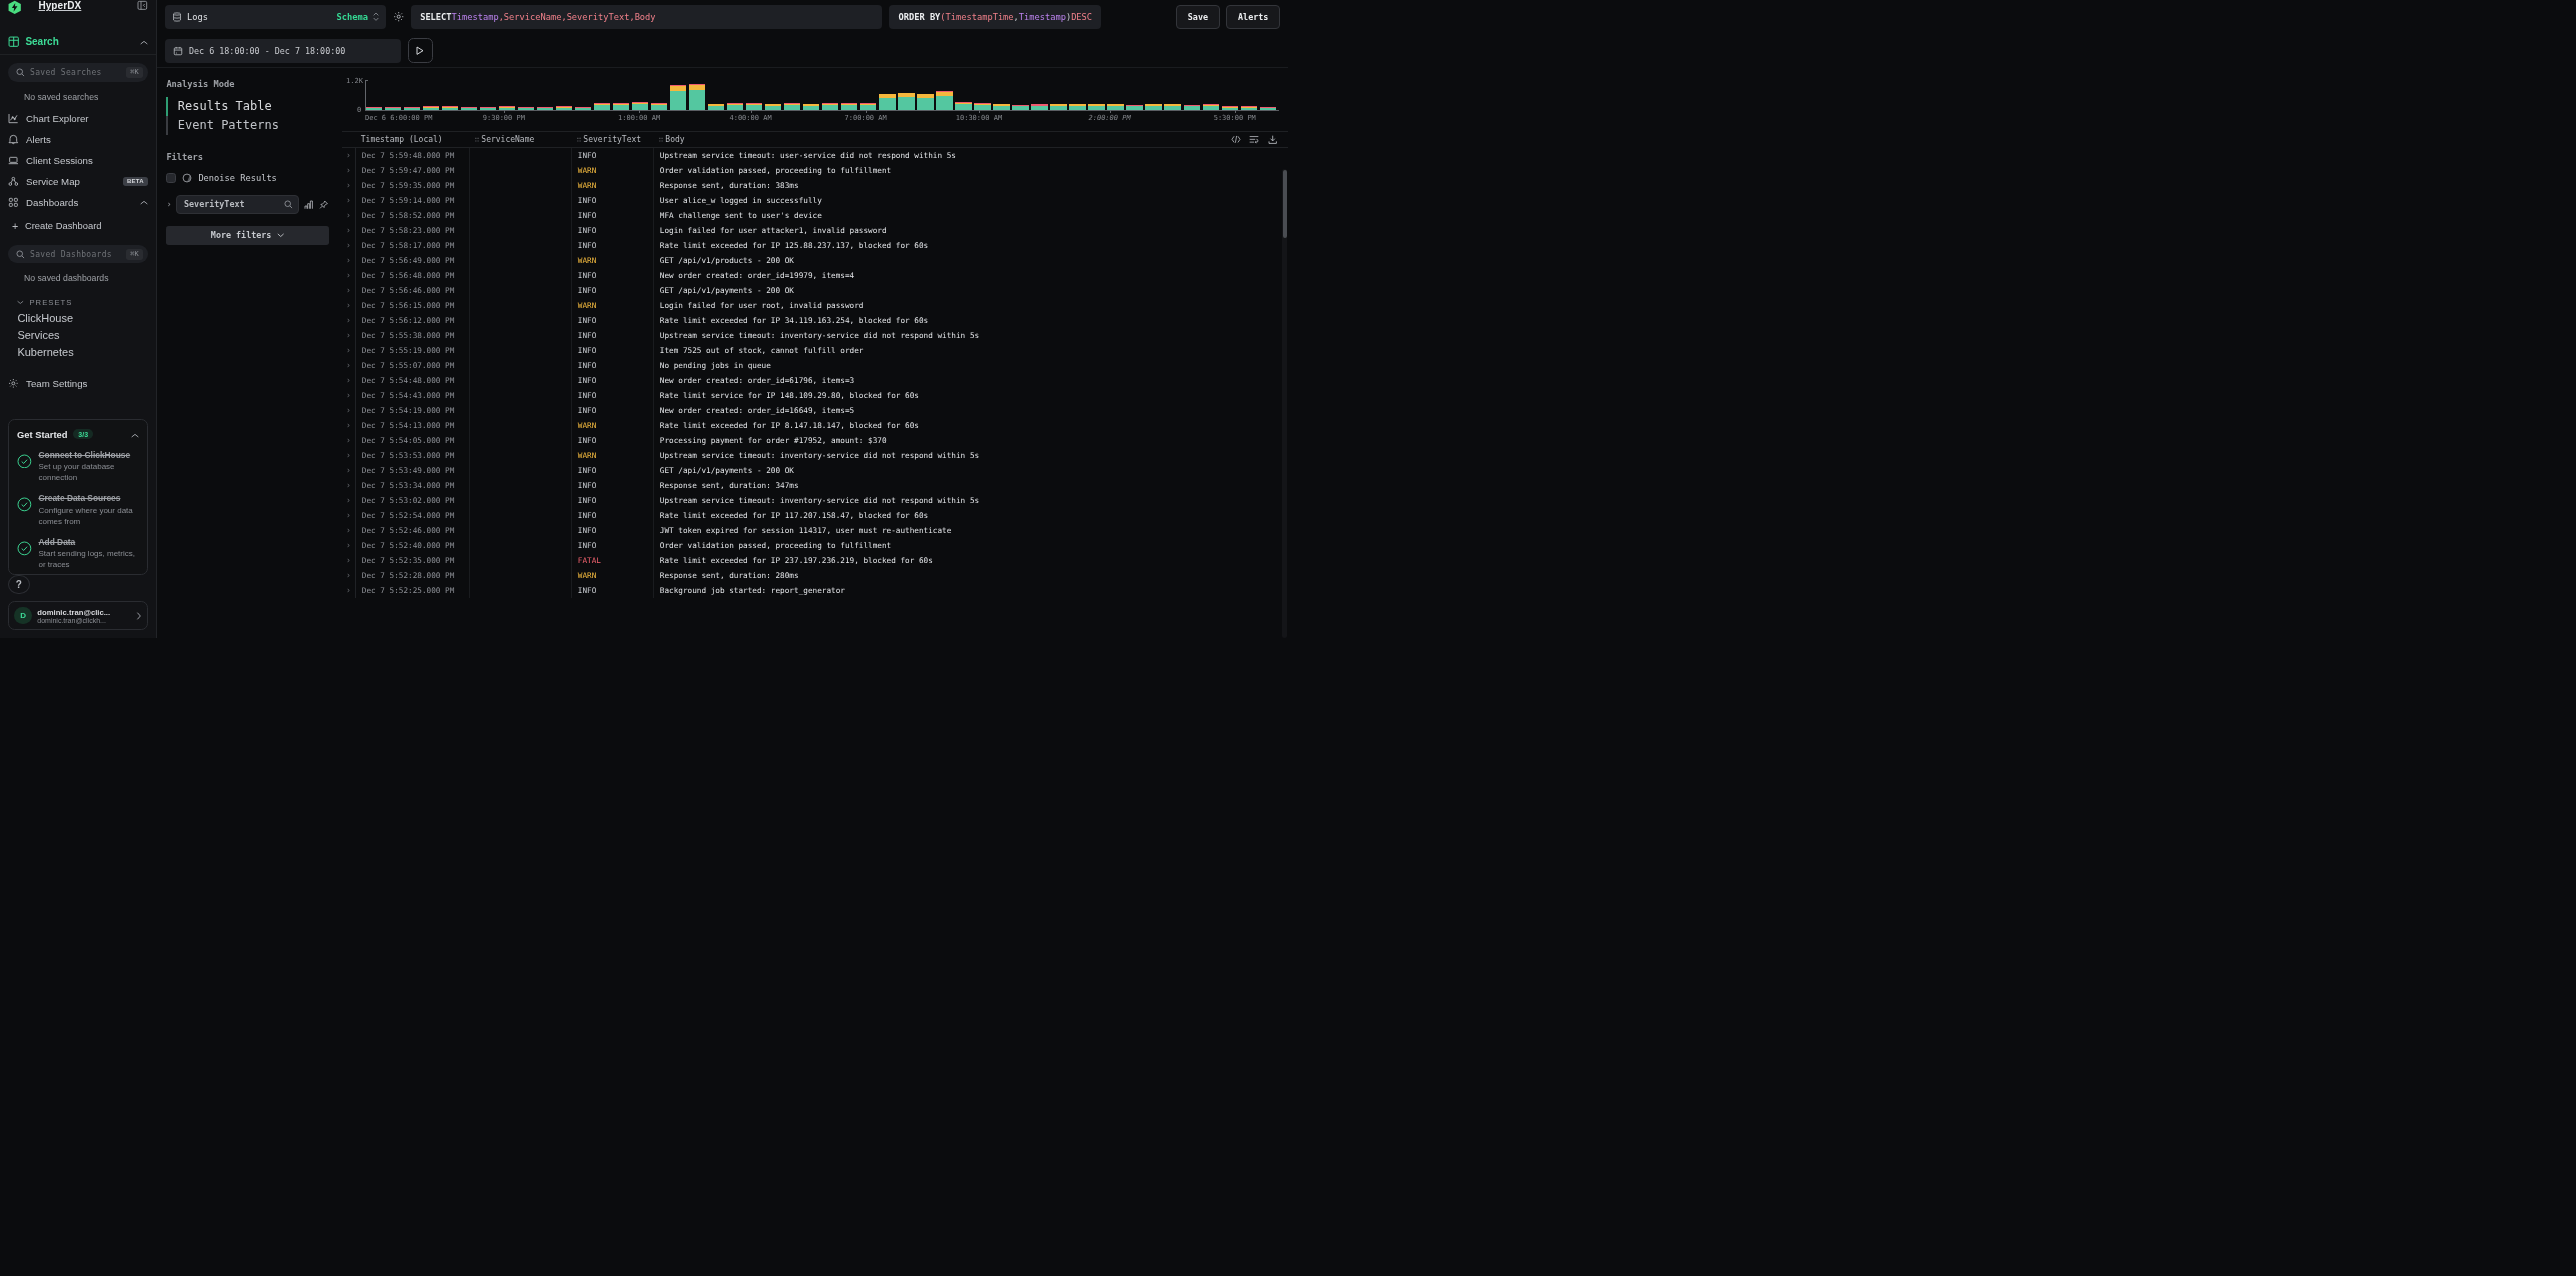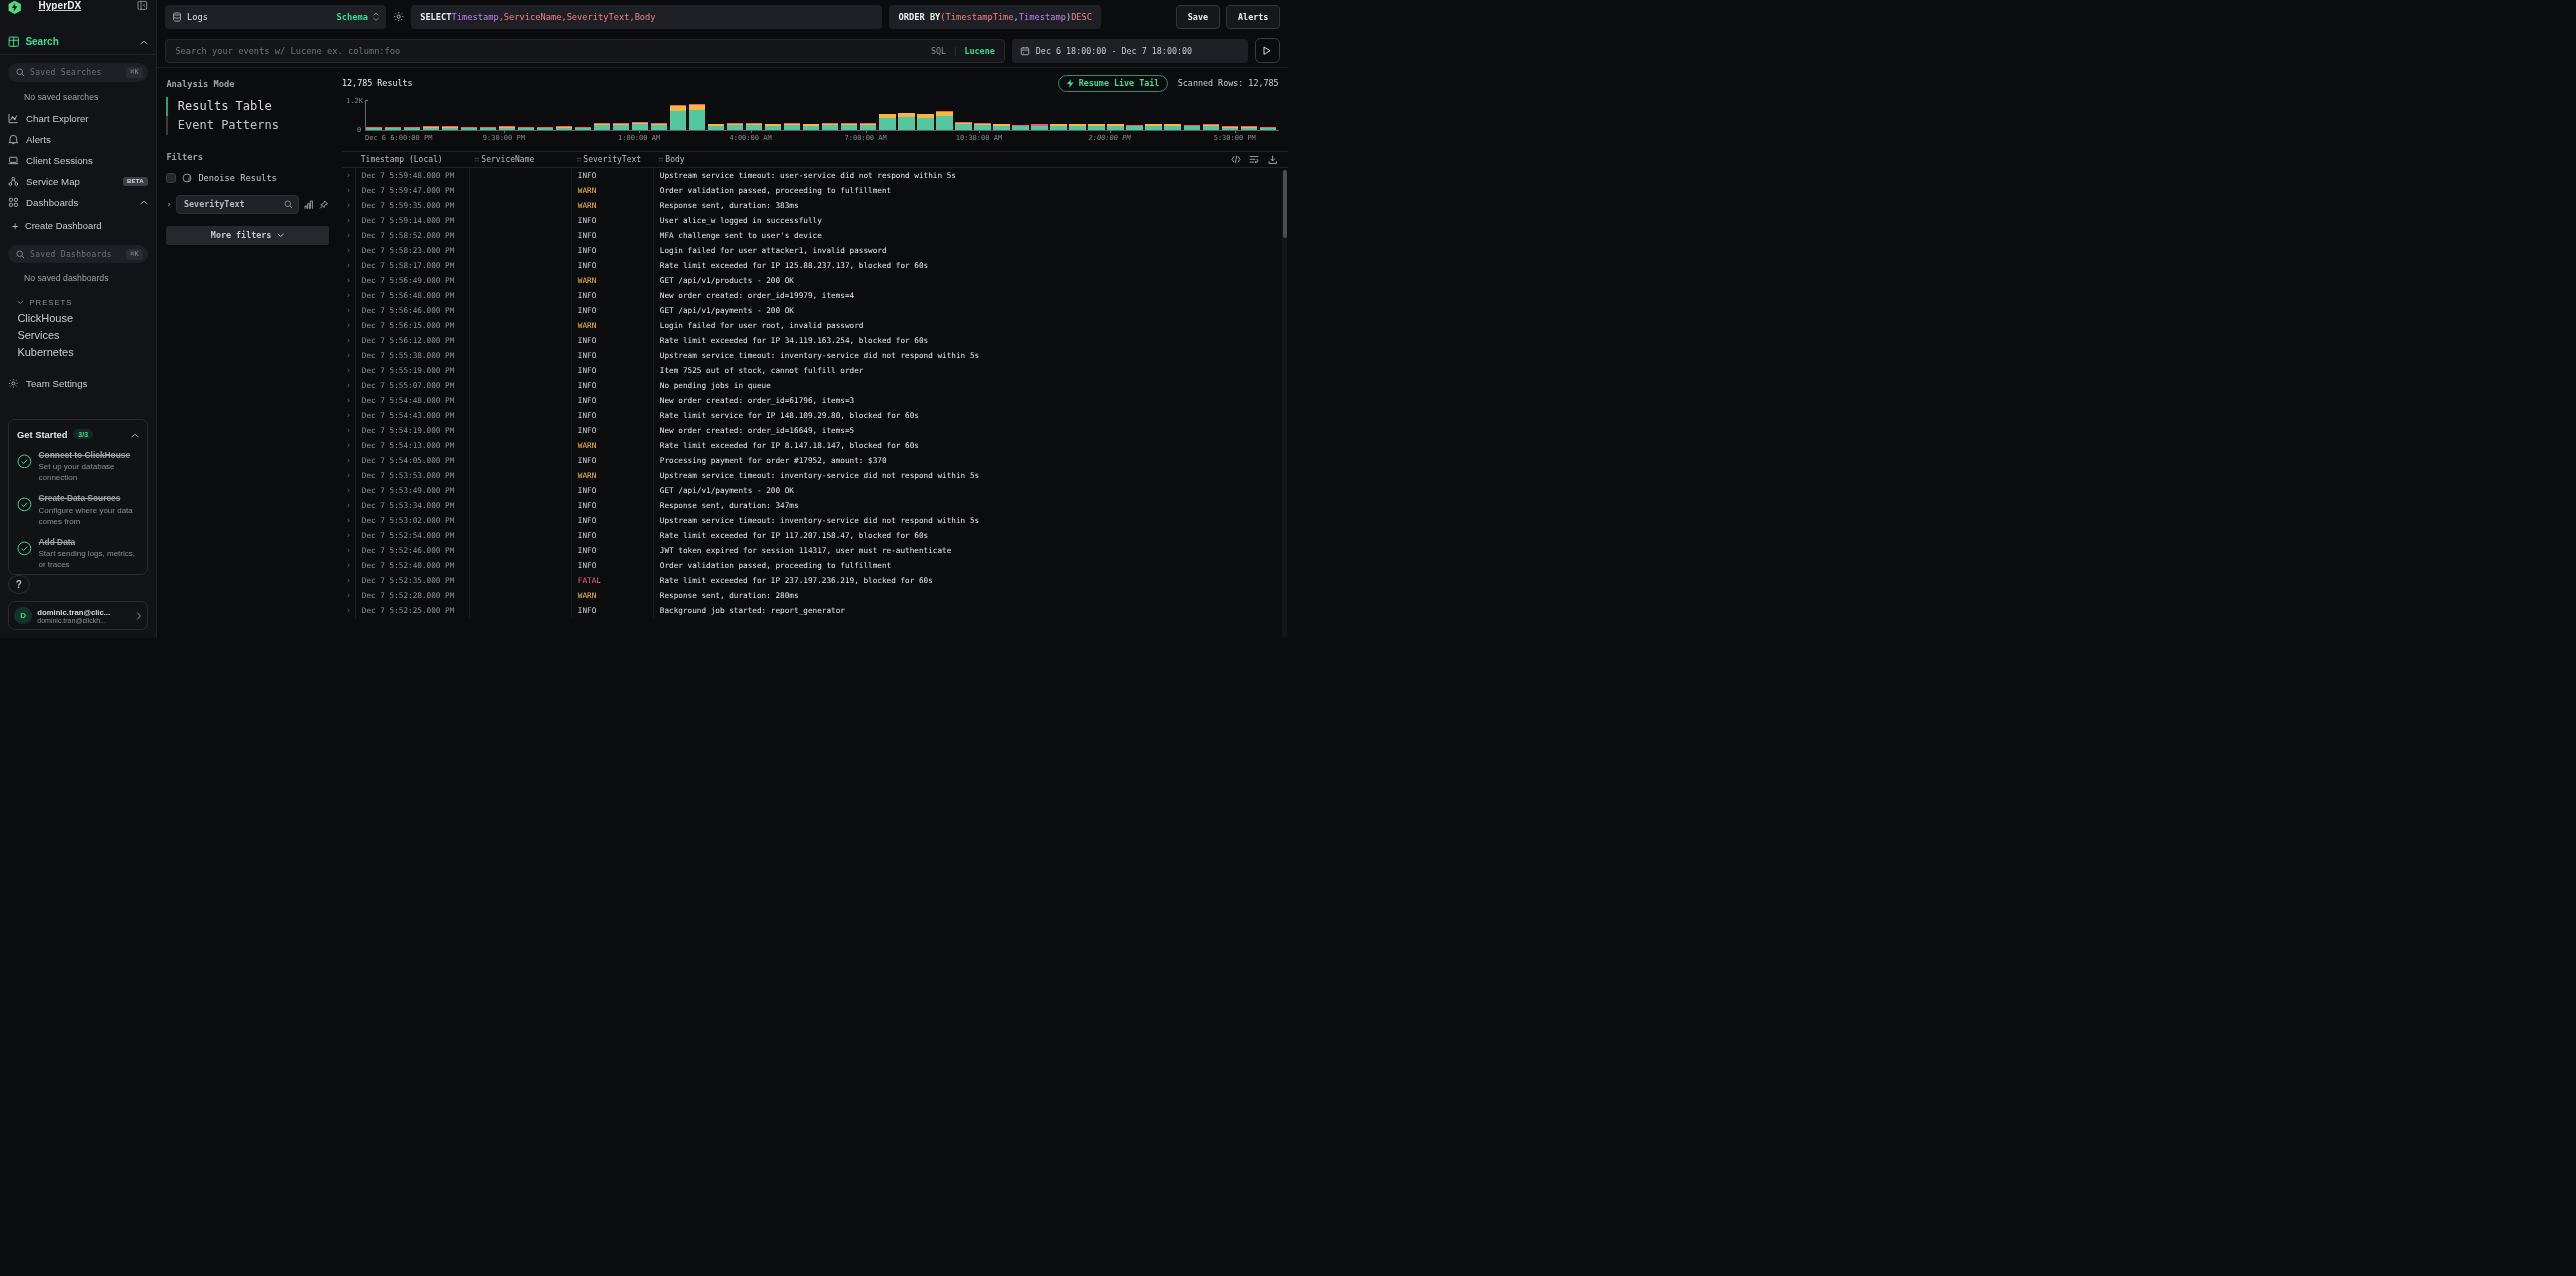--- a/index.html
+++ b/index.html
@@ -350,26 +350,20 @@
           <span class="tk-plain">, </span>
           <span class="tk-purple">Timestamp</span>
           <span class="tk-plain">) </span>
           <span class="tk-red">DESC</span>
         </div>
       <button class="top-btn">Save</button>
       <button class="top-btn">Alerts</button>
     </div>
 
     <div class="search-row">
-      <div class="search-box">
-        <input placeholder="Search your events w/ Lucene ex. column:foo" style="">
-        <span class="mode-sql">SQL</span>
-        <span class="mode-div">|</span>
-        <span class="mode-lucene">Lucene</span>
-      </div>
       <div class="box date-box">
         <svg width="10" height="10" viewBox="0 0 16 16" fill="none" stroke="#c6c9ce" stroke-width="1.2">
             <rect x="2" y="3" width="12" height="11" rx="1.5"></rect>
             <line x1="2" y1="6.5" x2="14" y2="6.5"></line>
             <line x1="5" y1="1.5" x2="5" y2="4"></line>
             <line x1="11" y1="1.5" x2="11" y2="4"></line>
             <line x1="5.5" y1="10.5" x2="5.5" y2="12"></line>
           </svg>
         <span class="date-text">Dec 6 18:00:00 - Dec 7 18:00:00</span>
       </div>
@@ -418,30 +412,20 @@
         </div>
         <div class="more-filters">
           <span>More filters</span>
           <svg width="7.4" height="4.7" viewBox="0 0 12 8" fill="none" stroke="#c6c9ce" stroke-width="1.5">
               <polyline points="1,1.5 6,6 11,1.5"></polyline>
             </svg>
         </div>
       </div>
 
       <div class="results-area">
-        <div class="results-header">
-          <span class="results-count">12,785 Results</span>
-          <span class="live-tail">
-            <svg width="6.7" height="8.7" viewBox="0 0 10 13">
-                <polygon points="6,0 0,7.5 4,7.5 3.2,13 10,5.2 5.2,5.2" fill="#3ddc97"></polygon>
-              </svg>
-            <span>Resume Live Tail</span>
-          </span>
-          <span class="scanned">Scanned Rows: 12,785</span>
-        </div>
 
         <div class="chart">
           <div class="plot" id="plot">
             <span class="ylab-top mono">1.2K</span>
             <span class="ylab-bot mono">0</span>
             <div class="axis-y"></div>
             <div class="axis-y-tick"></div>
             <div class="bars" id="bars">
                 <div class="bar" style="left: 0%; width: calc(2.08333% - 2.7px);">
                   <i class="seg" style="height: 0.7px; background: rgb(239, 90, 111);"></i>

